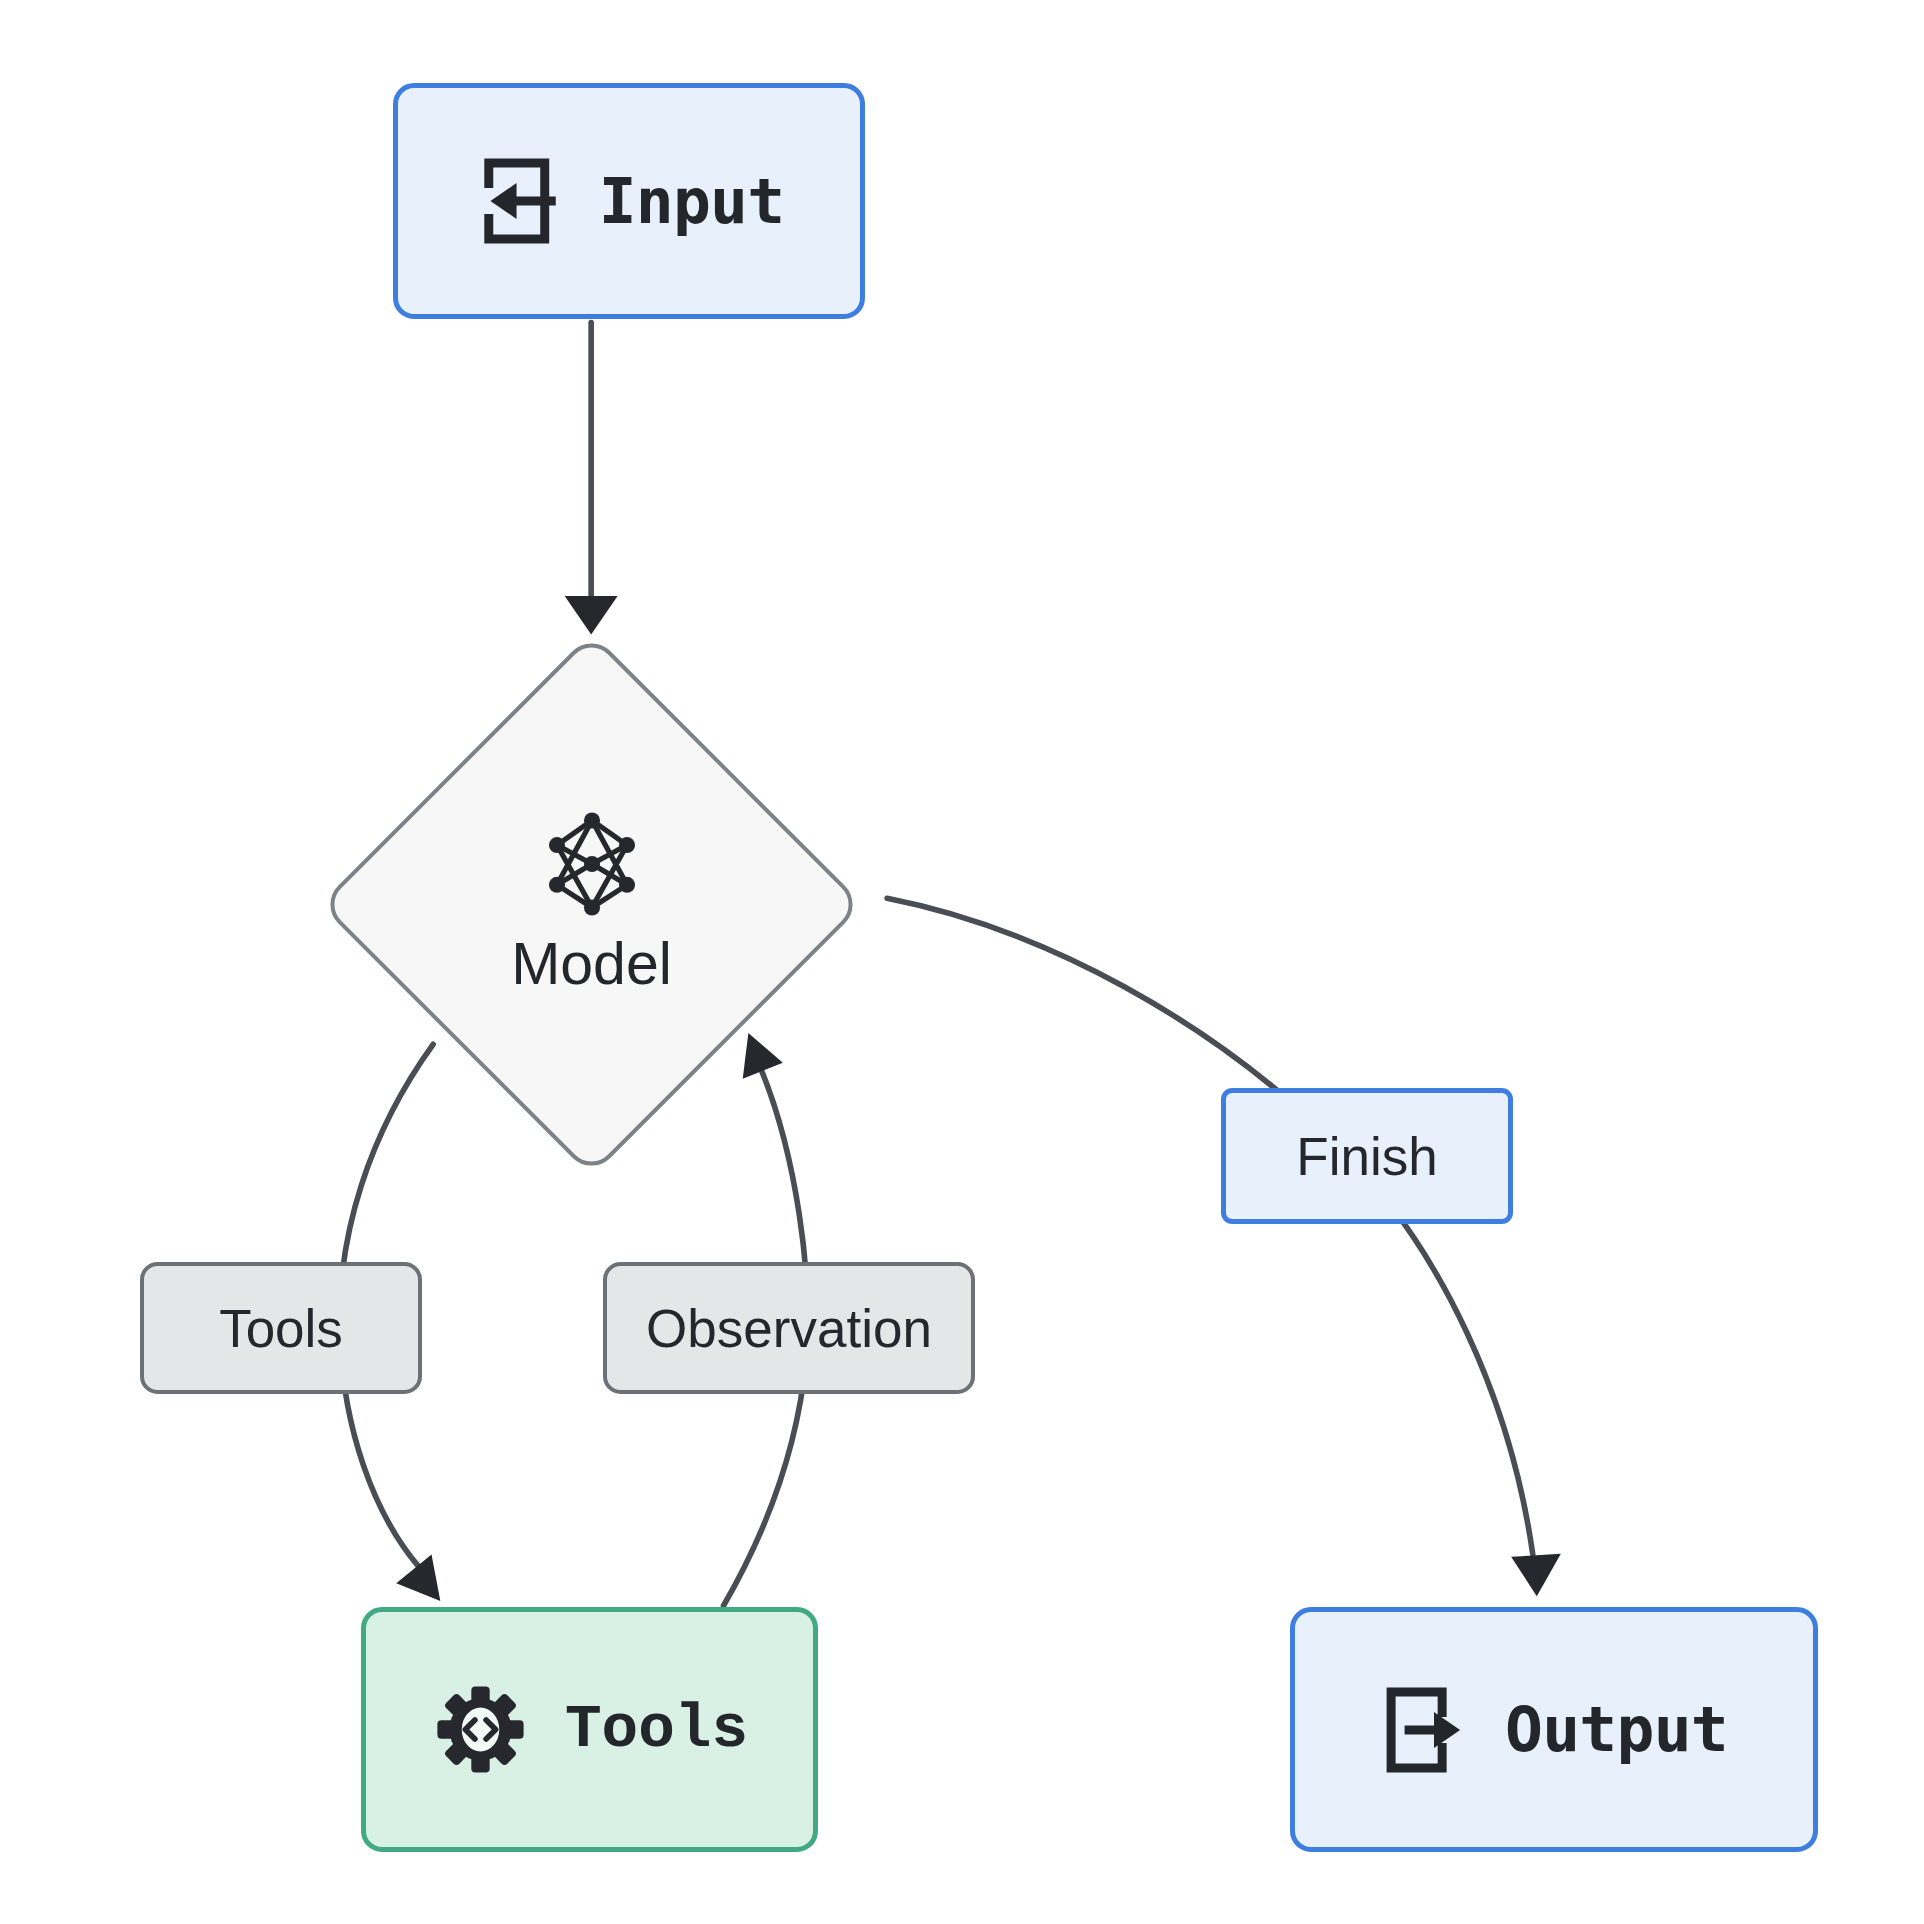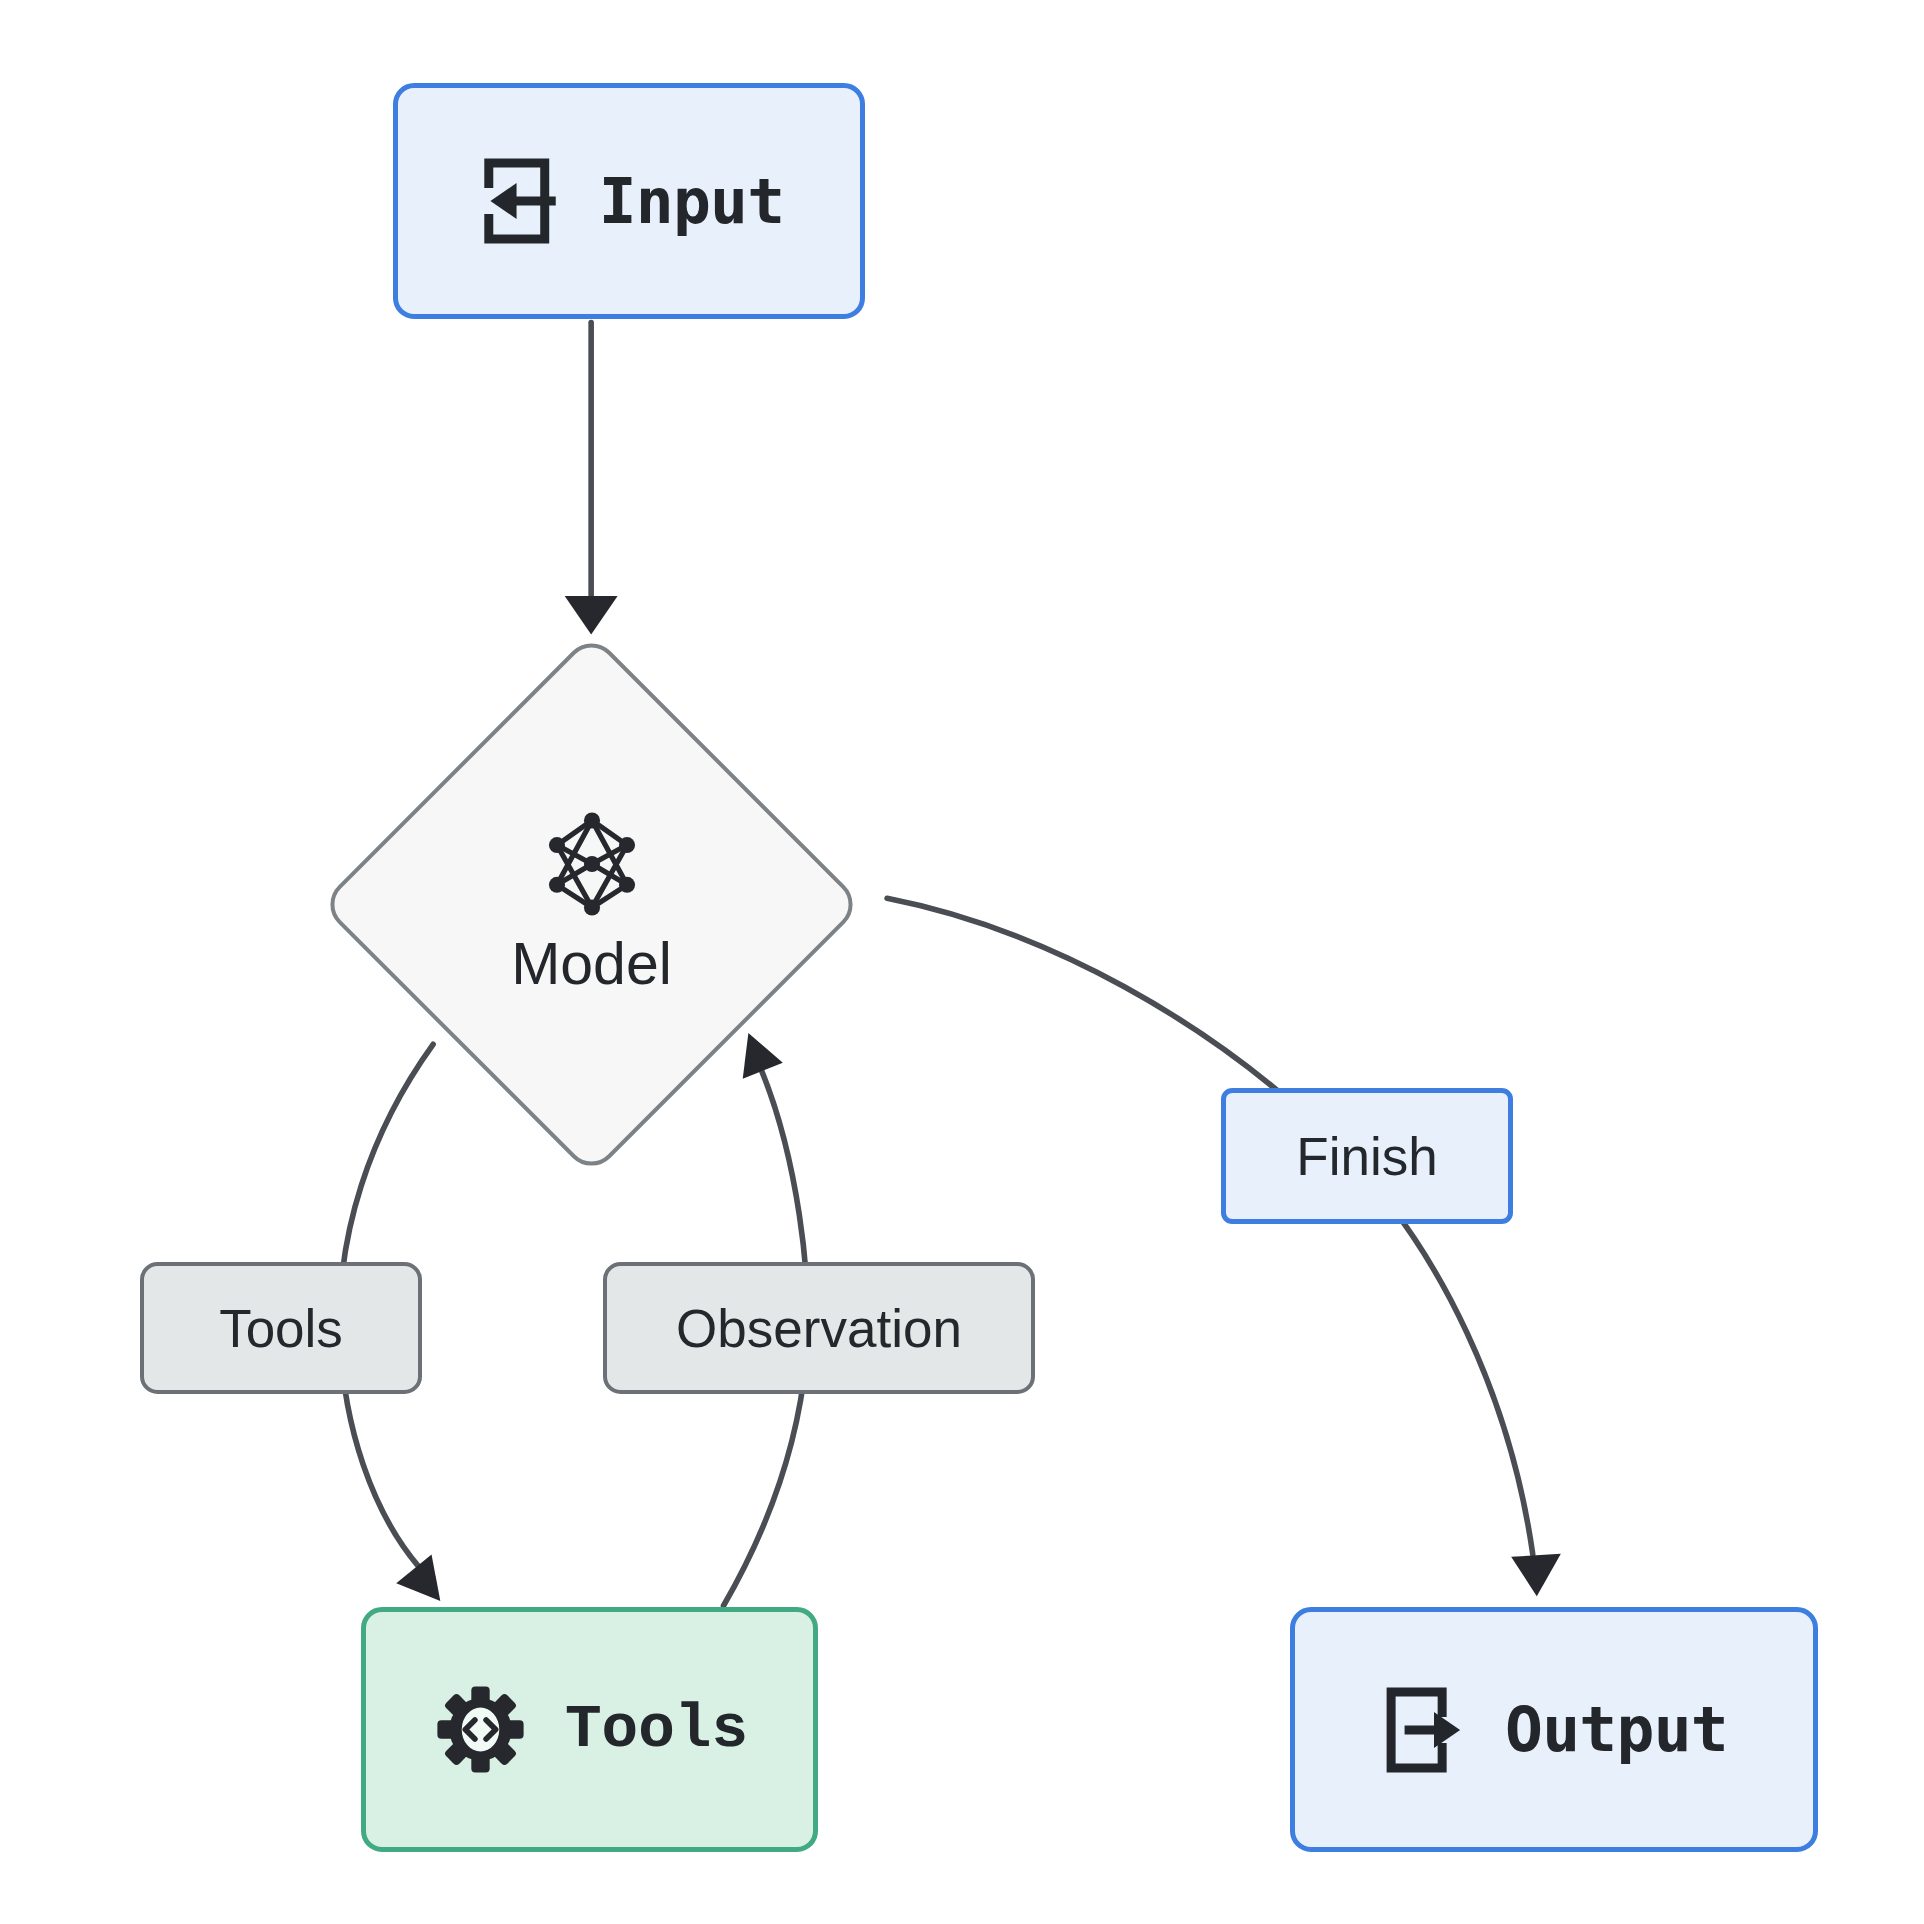--- a/index.html
+++ b/index.html
@@ -40,21 +40,21 @@
   #node-model{left:399px;top:712px;width:385px;height:385px;
        background:var(--diamond-fill);border:4.8px solid var(--diamond-border);
        border-radius:27px;transform:rotate(45deg);}
   #node-model .inner{width:385px;height:385px;transform:rotate(-45deg);
        display:flex;flex-direction:column;align-items:center;justify-content:center;gap:13px;}
   .model-label{font-size:59px;font-weight:500;}
 
   .edge-label{border:4.8px solid var(--gray-border);background:var(--gray-fill);
        border-radius:17.6px;font-size:53px;font-weight:400;color:#24272c;}
   #label-action{left:140px;top:1262px;width:282px;height:132px;}
-  #label-observation{left:603px;top:1262px;width:432px;height:132px;}
+  #label-observation{left:603px;top:1262px;width:372px;height:132px;}
   #label-finish{left:1221px;top:1088px;width:292px;height:136px;
        background:var(--blue-fill);border:5.6px solid var(--blue-border);
        border-radius:11.2px;}
 
   .icon svg{display:block;}
 </style>
 </head>
 <body>
 
 <svg id="edges-svg" class="layer" width="1925" height="1925" viewBox="0 0 2400 2400">

